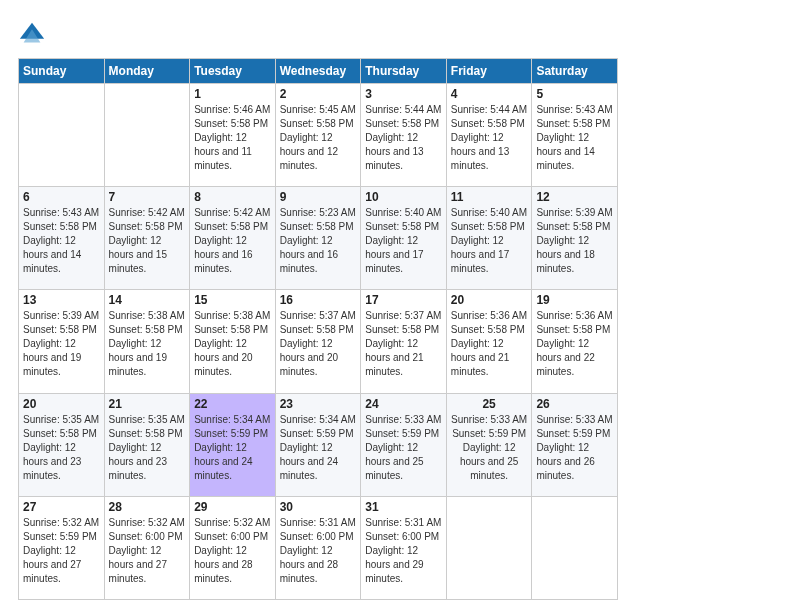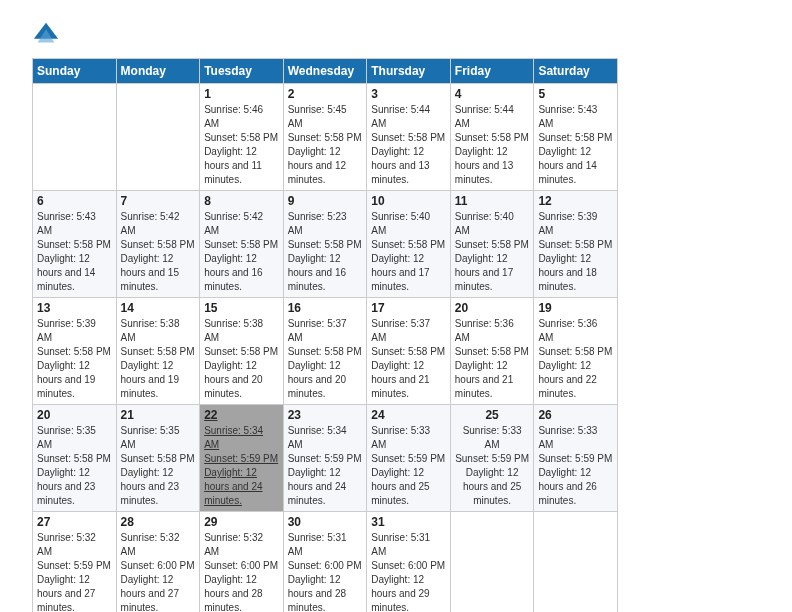--- a/index.html
+++ b/index.html
@@ -6,21 +6,21 @@
     body {
       font-family: Arial, sans-serif;
       background: #fff;
       width: 792px;
       height: 612px;
       overflow: hidden;
     }
     .page {
       width: 636px;
       height: 612px;
-      padding: 16px 18px 12px 32px;
+      padding: 16px 18px 12px 18px;
       display: flex;
       flex-direction: column;
     }
     .header {
       display: flex;
       align-items: flex-start;
       justify-content: space-between;
       margin-bottom: 10px;
     }
     .logo {
@@ -267,21 +267,21 @@
             <div class="day-info" style="white-space: pre-line;">Sunrise: 5:35 AM
 Sunset: 5:58 PM
 Daylight: 12 hours and 23 minutes.</div>
           </td>
           <td style="background: rgb(245, 247, 250);">
             <span class="day-num">21</span>
             <div class="day-info" style="white-space: pre-line;">Sunrise: 5:35 AM
 Sunset: 5:58 PM
 Daylight: 12 hours and 23 minutes.</div>
           </td>
-          <td style="background: #a3a3a3; text-decoration: underline;">
+          <td style="background: #c4b5fd;">
             <span class="day-num">22</span>
             <div class="day-info" style="white-space: pre-line;">Sunrise: 5:34 AM
 Sunset: 5:59 PM
 Daylight: 12 hours and 24 minutes.</div>
           </td>
           <td style="background: rgb(245, 247, 250);">
             <span class="day-num">23</span>
             <div class="day-info" style="white-space: pre-line;">Sunrise: 5:34 AM
 Sunset: 5:59 PM
 Daylight: 12 hours and 24 minutes.</div>

